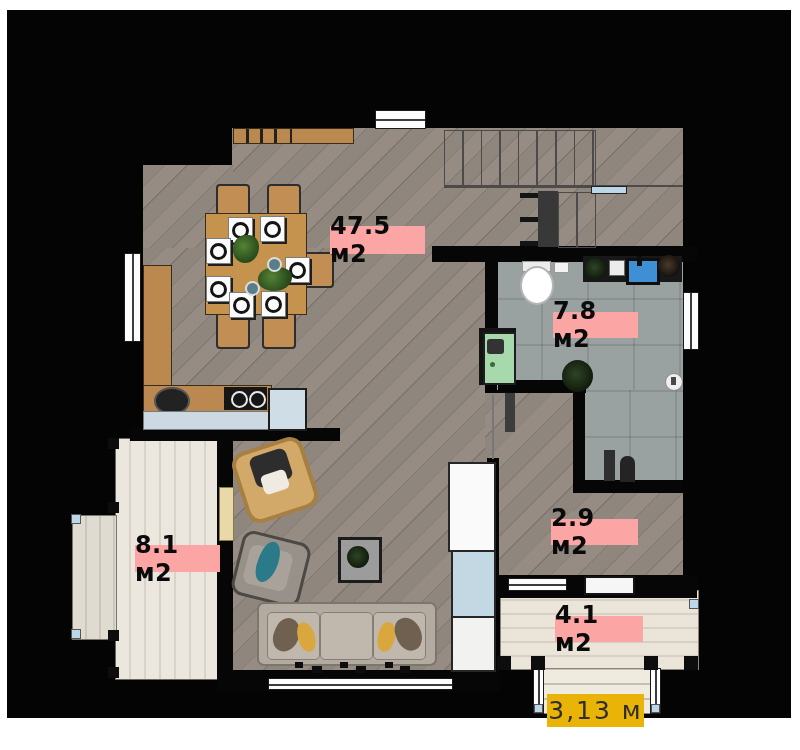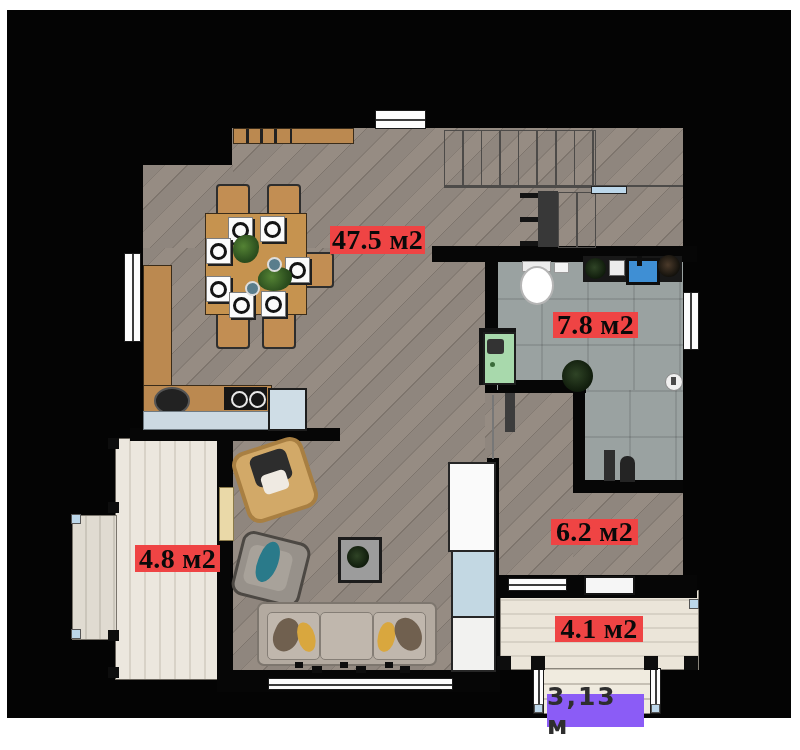--- a/index.html
+++ b/index.html
@@ -26,23 +26,23 @@
   .plate::after{content:"";width:11px;height:11px;border:3px solid #141414;border-radius:50%;}
   .plant{position:absolute;border-radius:50% 40% 55% 45%;background:radial-gradient(circle at 40% 40%,#548334,#2d501f 62%,#1c3a13);}
   .darkplant{position:absolute;border-radius:50%;background:radial-gradient(circle at 45% 45%,#2f4426,#101c0c 70%);}
   .window-h{position:absolute;background:#fdfdfd;border:1px solid #1a1a1a;}
   .window-h::after{content:"";position:absolute;left:0;right:0;top:45%;height:2px;background:#3c3c3c;}
   .window-v{position:absolute;background:#fdfdfd;border:1px solid #1a1a1a;}
   .window-v::after{content:"";position:absolute;top:0;bottom:0;left:45%;width:2px;background:#3c3c3c;}
   .post{position:absolute;background:#0d0d0d;}
   .bluepost{position:absolute;background:#bcd7ea;border:1px solid #555;}
   
-  .label-box{position:absolute;background:#ef4444;color:#0a0a0a;font-weight:bold;font-size:28px;
-      display:flex;align-items:center;justify-content:center;letter-spacing:.3px;font-family:Liberation Serif, serif;}
-  .dim-box{position:absolute;background:#8b5cf6;color:#2e2e2e;font-weight:bold;font-size:25px;
+  .label-box{position:absolute;background:#fca5a5;color:#0a0a0a;font-weight:bold;font-size:24px;
+      display:flex;align-items:center;justify-content:center;letter-spacing:.3px;}
+  .dim-box{position:absolute;background:#eab308;color:#2e2e2e;font-weight:normal;font-size:25px;
       display:flex;align-items:center;justify-content:center;letter-spacing:2px;}
   .sofa-cushion{position:absolute;background:#c0b7ad;border:1px solid #857e76;border-radius:5px;}
   .pillow{position:absolute;border-radius:45% 55% 50% 50%;}
 </style>
 </head>
 <body>
 
 <div id="plan">
   <div id="backdrop"></div>
 
@@ -184,24 +184,24 @@
   <div class="abs" style="left:451px;top:550px;width:41px;height:64px;background:#c3d8e3;border:2px solid #262626;"></div>
   <div class="abs" style="left:451px;top:616px;width:41px;height:52px;background:#f2f2f0;border:2px solid #262626;"></div>
 
   <div class="label-box" style="left:330px;top:226px;width:95px;height:28px;">
     <span>47.5 м2</span>
   </div>
   <div class="label-box" style="left:553px;top:312px;width:85px;height:26px;">
     <span>7.8 м2</span>
   </div>
   <div class="label-box" style="left:551px;top:519px;width:87px;height:26px;">
-    <span>6.2 м2</span>
+    <span>2.9 м2</span>
   </div>
   <div class="label-box" style="left:135px;top:545px;width:85px;height:27px;">
-    <span>4.8 м2</span>
+    <span>8.1 м2</span>
   </div>
   <div class="label-box" style="left:555px;top:616px;width:88px;height:26px;">
     <span>4.1 м2</span>
   </div>
   <div class="dim-box" style="left:547px;top:694px;width:97px;height:33px;">
     <span>3,13 м</span>
   </div>
 </div>
 
 </body></html>

